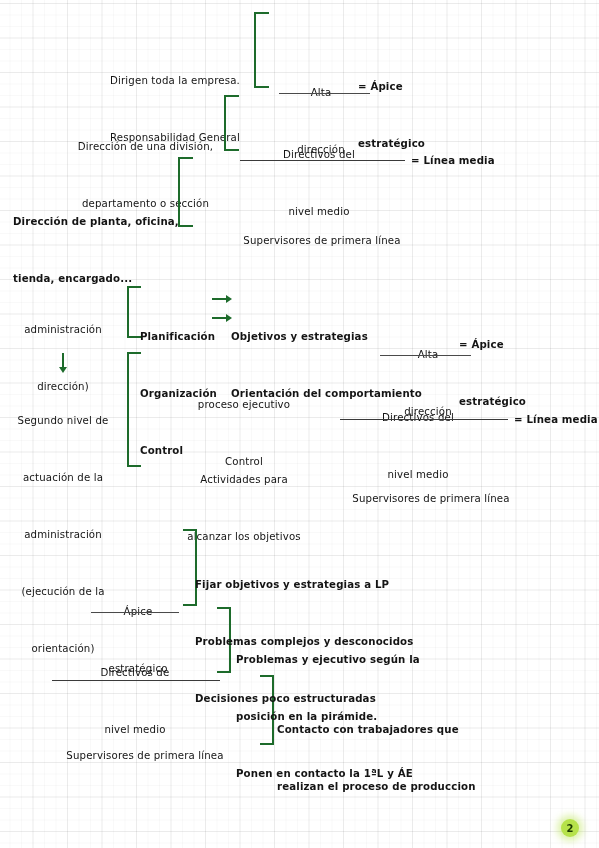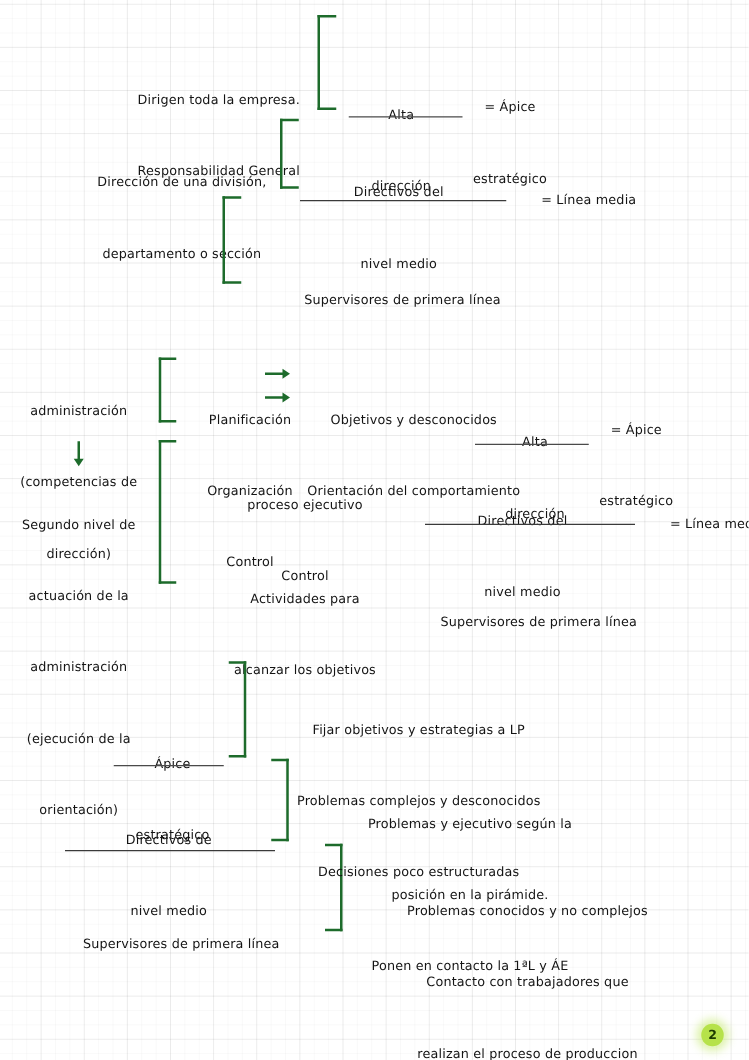--- a/index.html
+++ b/index.html
@@ -25,21 +25,21 @@
   }
   .txt {
     position: absolute;
     font-size: 10.2px;
     line-height: 19px;
     letter-spacing: 0.15px;
     white-space: pre;
     color: #141414;
   }
   .ctr { text-align: center; }
-  .lft { text-align: center; }
+  .lft { text-align: left; font-weight: bold; }
   
   .brk {
     position: absolute;
     border: 2px solid #1d6b2b;
     box-sizing: border-box;
   }
   .brk-left { border-right: none; }
   .brk-right { border-left: none; }
   
   .rule {
@@ -103,20 +103,22 @@
       <div>Dirigen toda la empresa.</div>
       <div>Responsabilidad General</div>
     </div>
 
     <div class="txt ctr" style="left:68px; top:99px; width:155px;">
       <div>Dirección de una división,</div>
       <div>departamento o sección</div>
     </div>
 
     <div class="txt lft" style="left:13px; top:174px; width:175px;">
+      <div>Dirección de planta, oficina,</div>
+      <div>tienda, encargado...</div>
     </div>
 
     <div class="brk brk-left" style="left:254px; top:12px; width:15px; height:76px;"></div>
     <div class="brk brk-left" style="left:224px; top:95px; width:15px; height:56px;"></div>
     <div class="brk brk-left" style="left:178px; top:157px; width:15px; height:70px;"></div>
 
     <div class="txt ctr" style="left:279px; top:45px; width:84px;">
       <div>Alta</div>
       <div>dirección</div>
     </div>
@@ -137,21 +139,20 @@
       <div>= Ápice</div>
       <div>estratégico</div>
     </div>
     <div class="txt lft" style="left:411px; top:151px; width:120px;">= Línea media</div>
   </div>
 
   <div>
 
     <div class="txt ctr" style="left:5px; top:282px; width:116px;">
       <div>administración</div>
-      <div>(competencias de</div>
       <div>dirección)</div>
     </div>
 
     <div class="arrow-down" style="left:56px; top:353px; width:14px; height:20px;">
       <div class="shaft" style="height:15px;"></div>
       <div class="head"></div>
     </div>
 
     <div class="txt ctr" style="left:5px; top:373px; width:116px;">
       <div>Segundo nivel de</div>
@@ -173,21 +174,21 @@
     <div class="arrow-right" style="left:212px; top:291px; width:20px; height:15px;">
       <div class="shaft" style="width:15px;"></div>
       <div class="head"></div>
     </div>
     <div class="arrow-right" style="left:212px; top:310px; width:20px; height:15px;">
       <div class="shaft" style="width:15px;"></div>
       <div class="head"></div>
     </div>
 
     <div class="txt lft" style="left:231px; top:289px; width:200px;">
-      <div>Objetivos y desconocidos</div>
+      <div>Objetivos y estrategias</div>
       <div>Orientación del comportamiento</div>
     </div>
 
     <div class="txt ctr" style="left:155px; top:357px; width:178px;">
       <div>proceso ejecutivo</div>
       <div>Control</div>
     </div>
 
     <div class="txt ctr" style="left:155px; top:432px; width:178px;">
       <div>Actividades para</div>
@@ -247,21 +248,20 @@
       <div>Decisiones poco estructuradas</div>
     </div>
 
     <div class="txt lft" style="left:236px; top:612px; width:280px;">
       <div>Problemas y ejecutivo según la</div>
       <div>posición en la pirámide.</div>
       <div>Ponen en contacto la 1ªL y ÁE</div>
     </div>
 
     <div class="txt lft" style="left:277px; top:682px; width:290px;">
-      <div>Problemas conocidos y no complejos</div>
       <div>Contacto con trabajadores que</div>
       <div>realizan el proceso de produccion</div>
     </div>
   </div>
 
   <div id="page-badge" style="left:561px; top:819px;">2</div>
 
 </div>
 
 </body></html>

